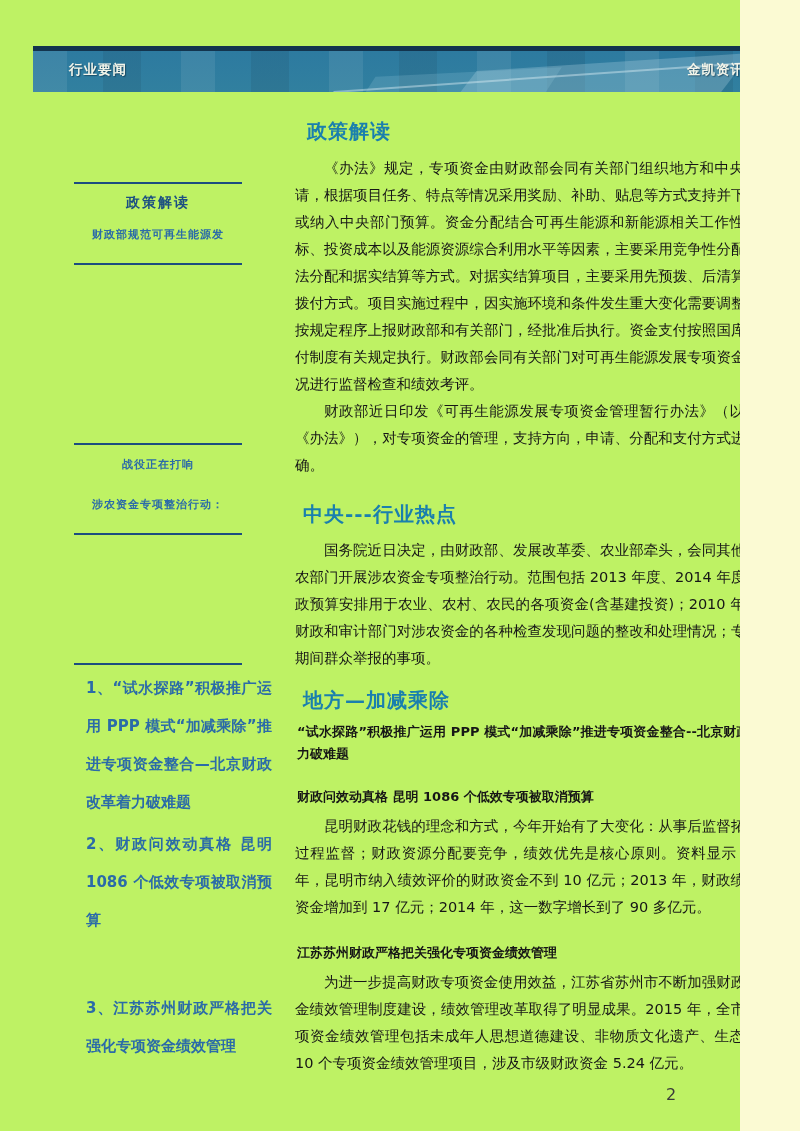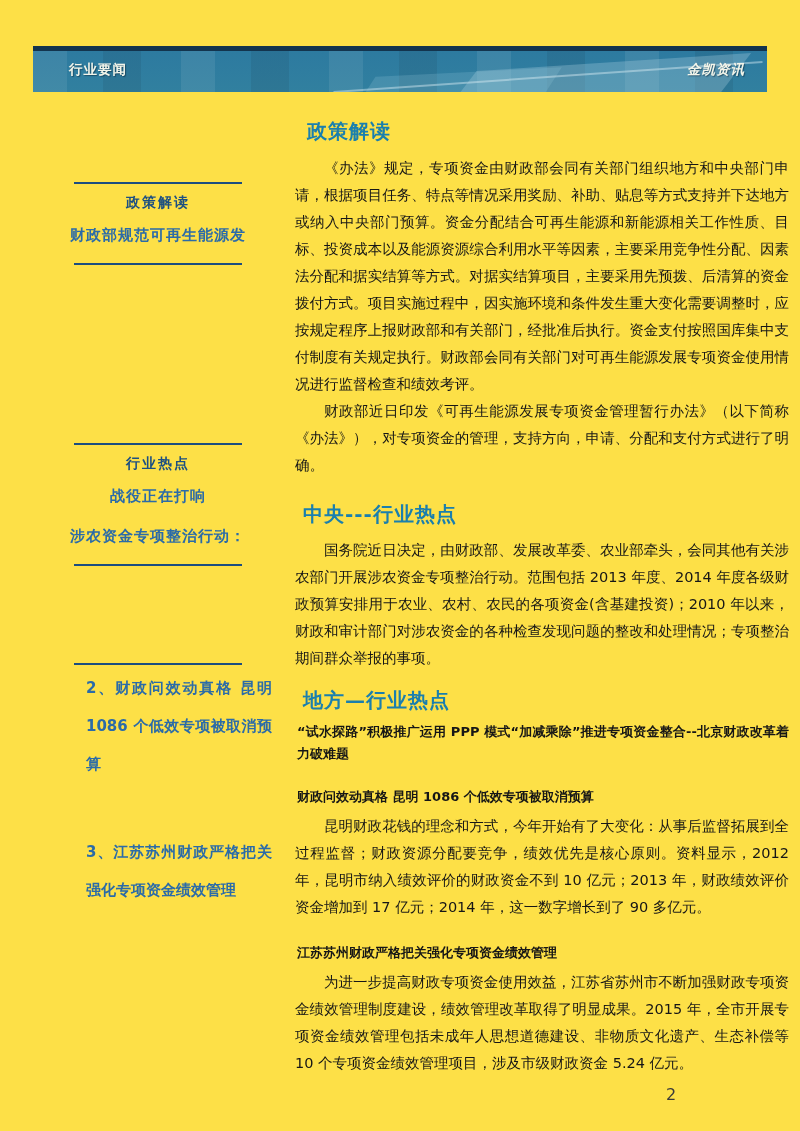--- a/index.html
+++ b/index.html
@@ -2,22 +2,22 @@
 <html><head>
 <meta charset="utf-8">
 <style>
   * { margin:0; padding:0; box-sizing:border-box; }
   html,body { background:#fbfad3; }
   body {
     width:800px; height:1131px;
     font-family:"DejaVu Sans", sans-serif;
   }
   .page {
-    position:relative; width:800px; height:1131px;
-    background:#fde047; overflow:hidden;
+    position:relative; width:740px; height:1131px;
+    background:#bef264; overflow:hidden;
   }
 
   
   .banner {
     position:absolute; left:33px; top:46px; width:734px; height:46px;
     background:linear-gradient(180deg, #13344e 0px, #13344e 5px, #2d7aa0 5px, #31809f 100%);
     overflow:hidden;
   }
   .banner .stripes {
     position:absolute; left:0; top:5px; right:0; bottom:0;
@@ -36,34 +36,34 @@
   .banner .bline {
     position:absolute; left:300px; top:30px; width:430px; height:0;
     border-top:2px solid rgba(220,238,244,.45); transform:rotate(-4deg);
   }
   .banner-label {
     position:absolute; top:50%; transform:translateY(-42%);
     color:#f3f5ea; font-weight:bold; font-size:13.5px; letter-spacing:1px;
     text-shadow:1px 1px 1px rgba(10,40,60,.55); z-index:3;
   }
   .banner-left  { left:36px; }
-  .banner-right { right:22px;font-style:italic; }
+  .banner-right { right:22px; }
 
   
   .sidebar {
     position:absolute; left:40px; top:92px; width:236px; height:1000px;
     color:#2b6ba8;
   }
   .side-block { position:absolute; left:0; width:236px; text-align:center; }
   .side-rule { width:168px; margin:0 auto; border-top:2px solid #1c4d80; }
   .side-title {
     font-size:14px; font-weight:bold; color:#1c4f82;
     line-height:26px; margin-top:5px; letter-spacing:2px;
   }
-  .side-line { font-size:15px; font-weight:600; line-height:40px; color:#2b6ba8; letter-spacing:1px;font-family:Liberation Serif, serif; }
+  .side-line { font-size:11px; font-weight:600; line-height:40px; color:#2b6ba8; letter-spacing:1px; }
   .side-block .side-rule.bottom { margin-top:8px; }
 
   .blk-1 { top:90px; }
   .blk-2 { top:351px; }
   .blk-3 { top:571px; text-align:left; }
 
   .side-item {
     font-size:15px; font-weight:600; line-height:38px;
     padding:0 4px 0 46px; text-align:justify; color:#2b6ba8;
   }
@@ -116,44 +116,44 @@
 
     <div class="side-block blk-1">
       <div class="side-rule"></div>
       <div class="side-title">政策解读</div>
       <div class="side-line">财政部规范可再生能源发</div>
       <div class="side-rule bottom"></div>
     </div>
 
     <div class="side-block blk-2">
       <div class="side-rule"></div>
-      <div class="side-title">行业热点</div>
       <div class="side-line">战役正在打响</div>
       <div class="side-line">涉农资金专项整治行动：</div>
       <div class="side-rule bottom"></div>
     </div>
 
     <div class="side-block blk-3">
       <div class="side-rule"></div>
+      <p class="side-item">1、“试水探路”积极推广运用 PPP 模式“加减乘除”推进专项资金整合—北京财政改革着力破难题</p>
       <p class="side-item gap-sm">2、财政问效动真格 昆明 1086 个低效专项被取消预算</p>
       <p class="side-item gap-lg">3、江苏苏州财政严格把关强化专项资金绩效管理</p>
     </div>
 
   </aside>
 
   <main class="content">
 
     <h2 class="sec-title t1">政策解读</h2>
     <p class="para">《办法》规定，专项资金由财政部会同有关部门组织地方和中央部门申请，根据项目任务、特点等情况采用奖励、补助、贴息等方式支持并下达地方或纳入中央部门预算。资金分配结合可再生能源和新能源相关工作性质、目标、投资成本以及能源资源综合利用水平等因素，主要采用竞争性分配、因素法分配和据实结算等方式。对据实结算项目，主要采用先预拨、后清算的资金拨付方式。项目实施过程中，因实施环境和条件发生重大变化需要调整时，应按规定程序上报财政部和有关部门，经批准后执行。资金支付按照国库集中支付制度有关规定执行。财政部会同有关部门对可再生能源发展专项资金使用情况进行监督检查和绩效考评。</p>
     <p class="para">财政部近日印发《可再生能源发展专项资金管理暂行办法》（以下简称《办法》），对专项资金的管理，支持方向，申请、分配和支付方式进行了明确。</p>
 
     <h2 class="sec-title t2">中央---行业热点</h2>
     <p class="para">国务院近日决定，由财政部、发展改革委、农业部牵头，会同其他有关涉农部门开展涉农资金专项整治行动。范围包括 2013 年度、2014 年度各级财政预算安排用于农业、农村、农民的各项资金(含基建投资)；2010 年以来，财政和审计部门对涉农资金的各种检查发现问题的整改和处理情况；专项整治期间群众举报的事项。</p>
 
-    <h2 class="sec-title t3">地方—行业热点</h2>
+    <h2 class="sec-title t3">地方—加减乘除</h2>
     <p class="subhead sh1">“试水探路”积极推广运用 PPP 模式“加减乘除”推进专项资金整合--北京财政改革着力破难题</p>
     <p class="subhead sh2">财政问效动真格 昆明 1086 个低效专项被取消预算</p>
     <p class="para">昆明财政花钱的理念和方式，今年开始有了大变化：从事后监督拓展到全过程监督；财政资源分配要竞争，绩效优先是核心原则。资料显示，2012 年，昆明市纳入绩效评价的财政资金不到 10 亿元；2013 年，财政绩效评价资金增加到 17 亿元；2014 年，这一数字增长到了 90 多亿元。</p>
     <p class="subhead sh3">江苏苏州财政严格把关强化专项资金绩效管理</p>
     <p class="para">为进一步提高财政专项资金使用效益，江苏省苏州市不断加强财政专项资金绩效管理制度建设，绩效管理改革取得了明显成果。2015 年，全市开展专项资金绩效管理包括未成年人思想道德建设、非物质文化遗产、生态补偿等 10 个专项资金绩效管理项目，涉及市级财政资金 5.24 亿元。</p>
 
   </main>
 
   <div class="page-number">2</div>
 

